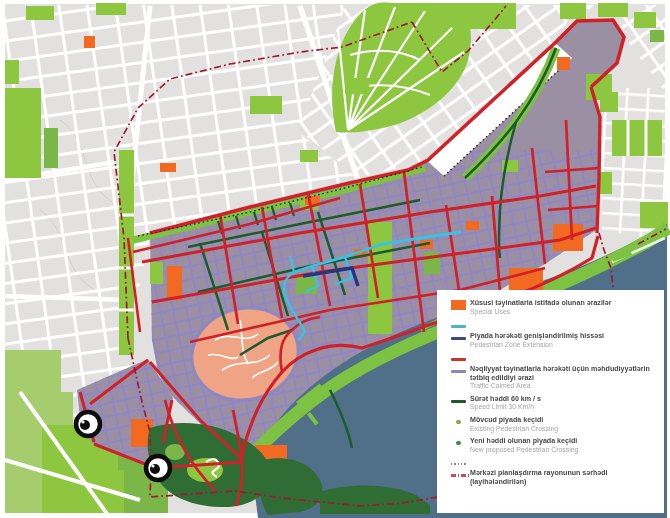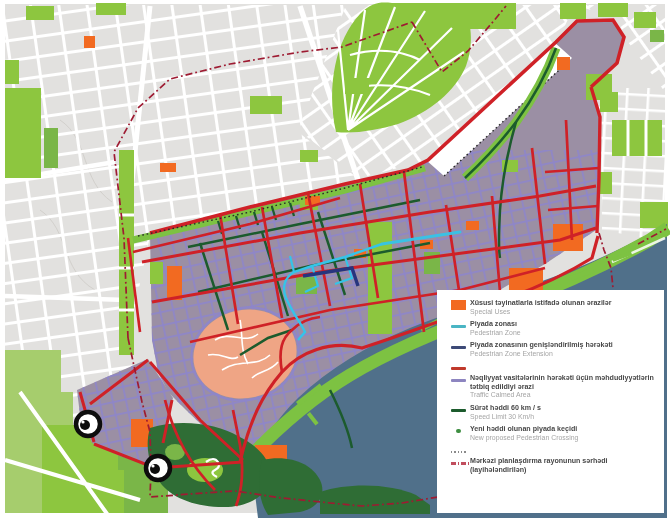--- a/index.html
+++ b/index.html
@@ -270,62 +270,67 @@
     <span class="txt">
       <span class="az">Xüsusi təyinatlarla istifadə olunan ərazilər</span>
       <span class="en">Special Uses</span>
     </span>
   </div>
 
   <div class="legend-item">
     <span class="symbox">
       <i class="sym sym-line" style="background: rgb(74, 181, 196);"></i>
     </span>
-    <span class="txt">
-      <span class="az">Piyada zonası</span>
-      <span class="en">Pedestrian Zone</span>
-    </span>
   </div>
 
   <div class="legend-item">
     <span class="symbox">
       <i class="sym sym-line" style="background: rgb(61, 74, 119);"></i>
     </span>
     <span class="txt">
-      <span class="az">Piyada zonasının genişləndirilmiş hərəkəti</span>
+      <span class="az">Piyada hərəkəti genişləndirilmiş hissəsi</span>
       <span class="en">Pedestrian Zone Extension</span>
     </span>
   </div>
 
   <div class="legend-item">
     <span class="symbox">
       <i class="sym sym-line" style="background: rgb(192, 57, 43);"></i>
     </span>
   </div>
 
   <div class="legend-item">
     <span class="symbox">
       <i class="sym sym-line" style="background: rgb(141, 133, 192);"></i>
     </span>
     <span class="txt">
-      <span class="az">Nəqliyyat vasitələrinin hərəkəti üçün məhdudiyyətlərin tətbiq edildiyi ərazi</span>
+      <span class="az">Nəqliyyat təyinatlarla hərəkəti üçün məhdudiyyətlərin tətbiq edildiyi ərazi</span>
       <span class="en">Traffic Calmed Area</span>
     </span>
   </div>
 
   <div class="legend-item">
     <span class="symbox">
       <i class="sym sym-line" style="background: rgb(28, 91, 45);"></i>
     </span>
     <span class="txt">
       <span class="az">Sürət həddi 60 km / s</span>
       <span class="en">Speed Limit 30 Km/h</span>
     </span>
   </div>
 
+  <div class="legend-item">
+    <span class="symbox">
+      <i class="sym sym-dot" style="background: rgb(151, 161, 57);"></i>
+    </span>
+    <span class="txt">
+      <span class="az">Mövcud piyada keçidi</span>
+      <span class="en">Existing Pedestrian Crossing</span>
+    </span>
+  </div>
 
   <div class="legend-item">
     <span class="symbox">
       <i class="sym sym-dot" style="background: rgb(62, 142, 65);"></i>
     </span>
     <span class="txt">
       <span class="az">Yeni həddi olunan piyada keçidi</span>
       <span class="en">New proposed Pedestrian Crossing</span>
     </span>
   </div>

